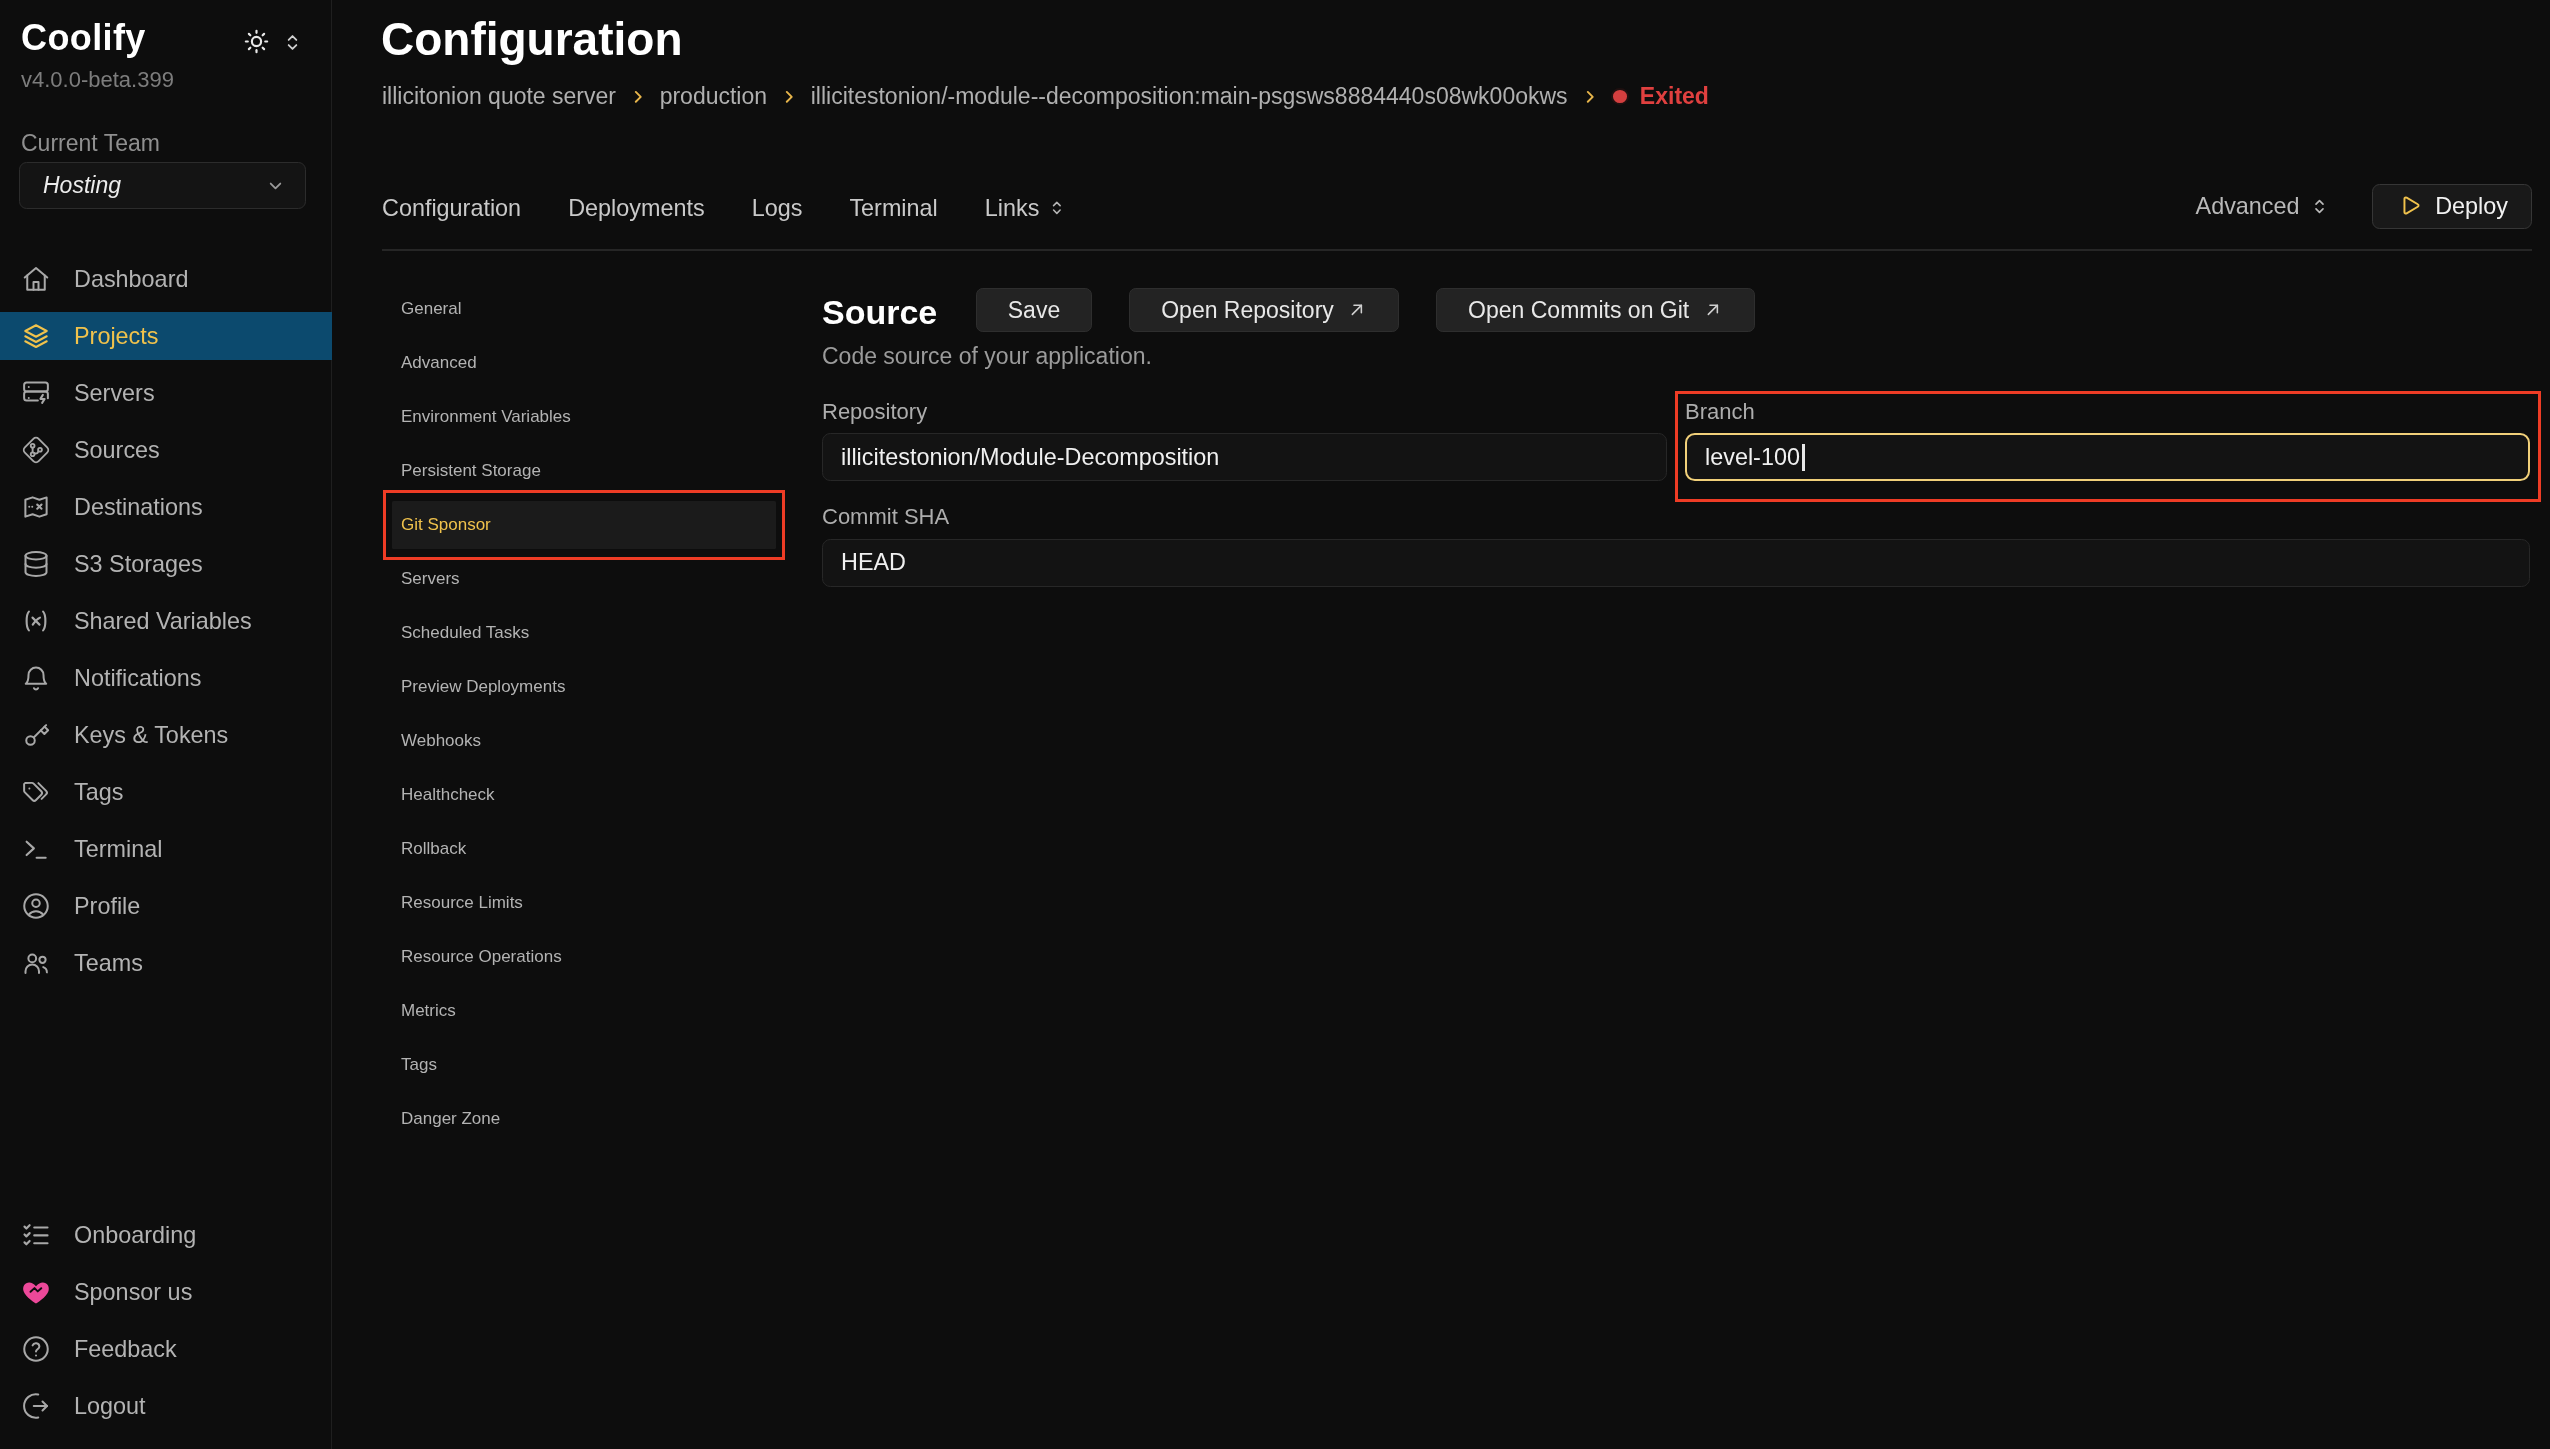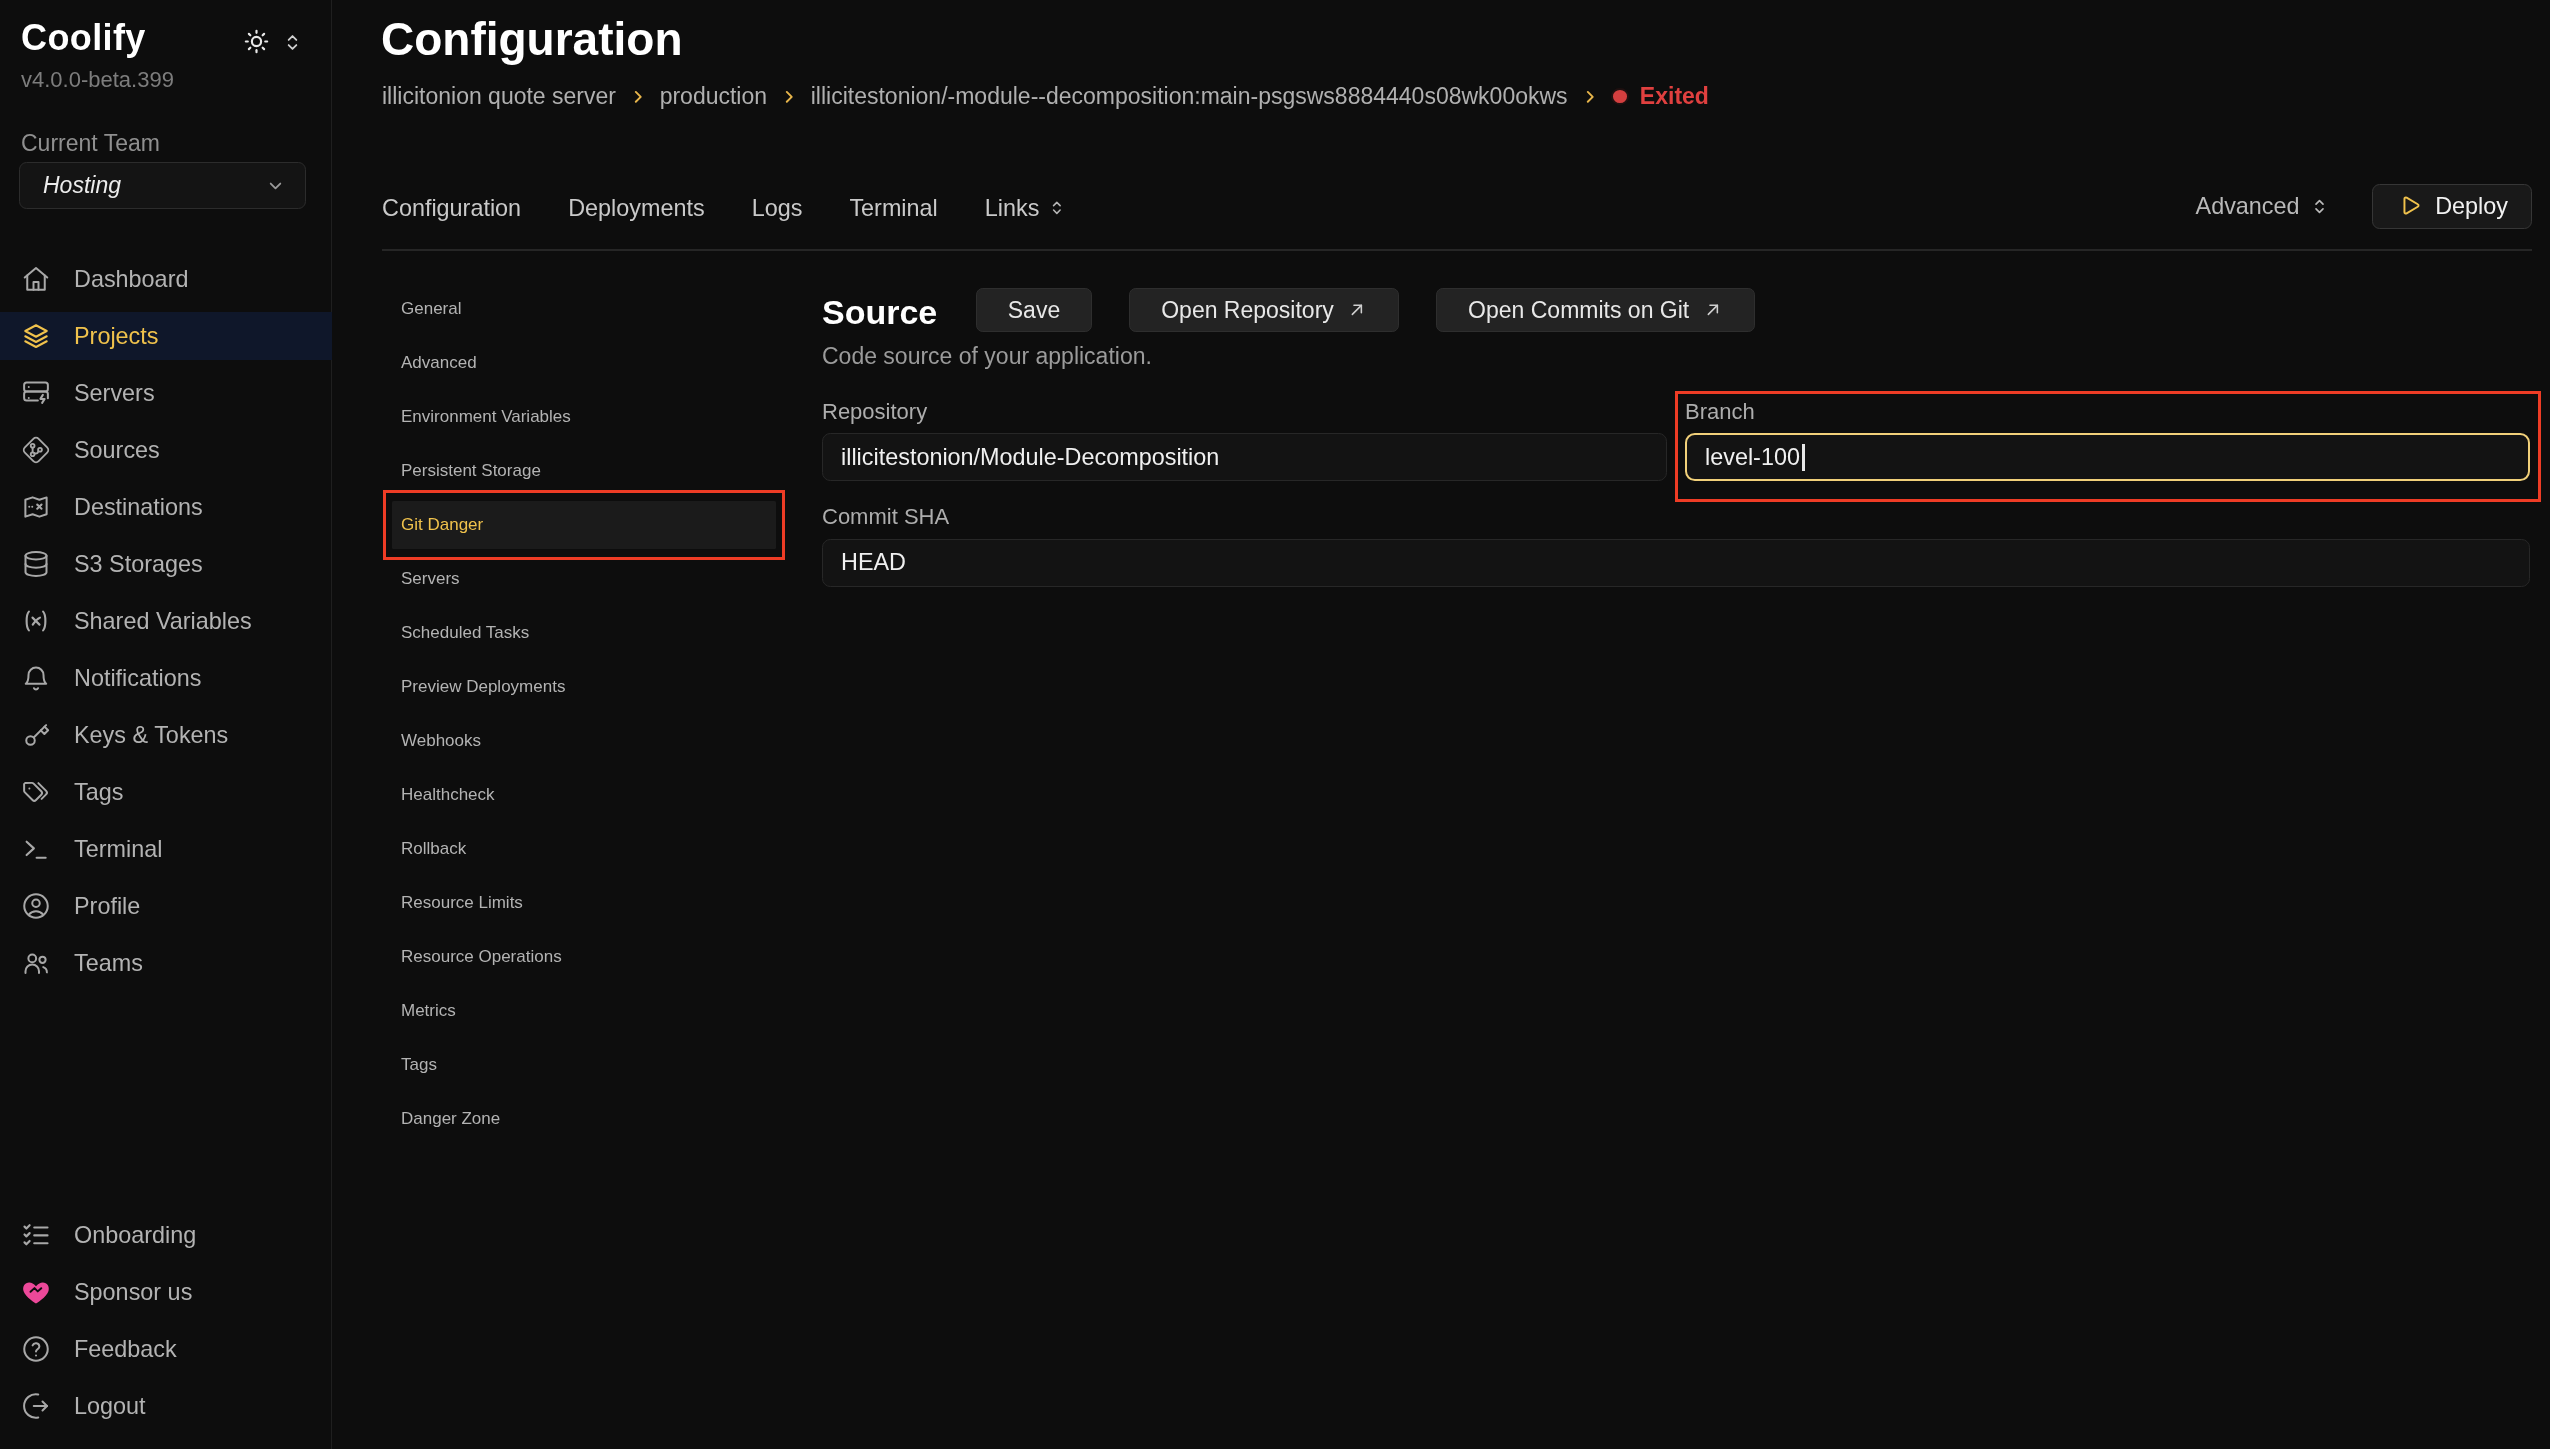--- a/index.html
+++ b/index.html
@@ -19,21 +19,21 @@
                  background:#141414; border:1.5px solid #2c2c2c; border-radius:7.6px;
                  display:flex; align-items:center; padding:0 18px 0 23px; cursor:pointer; }
   .team-select .val { font-size:23px; color:#ececec; flex:1;font-style:italic; }
   .team-select .chev { color:#9a9a9a; }
 
   .nav { position:absolute; left:0; top:255px; width:332px; list-style:none; }
   .nav.footer { top:1211px; }
   .nav li { height:48px; margin-bottom:9px; display:flex; align-items:center;
             padding-left:21px; gap:23px; font-size:23.4px; color:#b3b3b3; cursor:pointer; }
   .nav li .ic { width:30px; height:30px; color:#a8a8a8; flex:0 0 30px; }
-  .nav li.active { background:#0f172a; color:#f0c24c; }
+  .nav li.active { background:#0c4a6e; color:#f0c24c; }
   .nav li.active .ic { color:#f0c24c; }
   .nav li .ic.pink { color:#ec4899; }
 
   
   .main { position:absolute; left:334px; top:0; width:2217px; height:1449px; }
   .page-title { position:absolute; left:47px; top:12px; font-size:46px; font-weight:800; color:#ffffff; }
   .breadcrumb { position:absolute; left:48px; top:80px; height:33px; display:flex; align-items:center;
                 gap:12px; font-size:23px; color:#b0b0b0; }
   .breadcrumb .crumb { cursor:pointer; }
   .breadcrumb .sep { color:#e7b54b; }
@@ -369,21 +369,21 @@
   </div>
 
   <div class="content-divider"></div>
 
   <ul class="subnav">
     <li>General</li>
     <li>Advanced</li>
     <li>Environment Variables</li>
     <li>Persistent Storage</li>
     <li class="active">
-      <span>Git Danger</span>
+      <span>Git Sponsor</span>
       <span class="annotation-box git"></span>
     </li>
     <li>Servers</li>
     <li>Scheduled Tasks</li>
     <li>Preview Deployments</li>
     <li>Webhooks</li>
     <li>Healthcheck</li>
     <li>Rollback</li>
     <li>Resource Limits</li>
     <li>Resource Operations</li>

